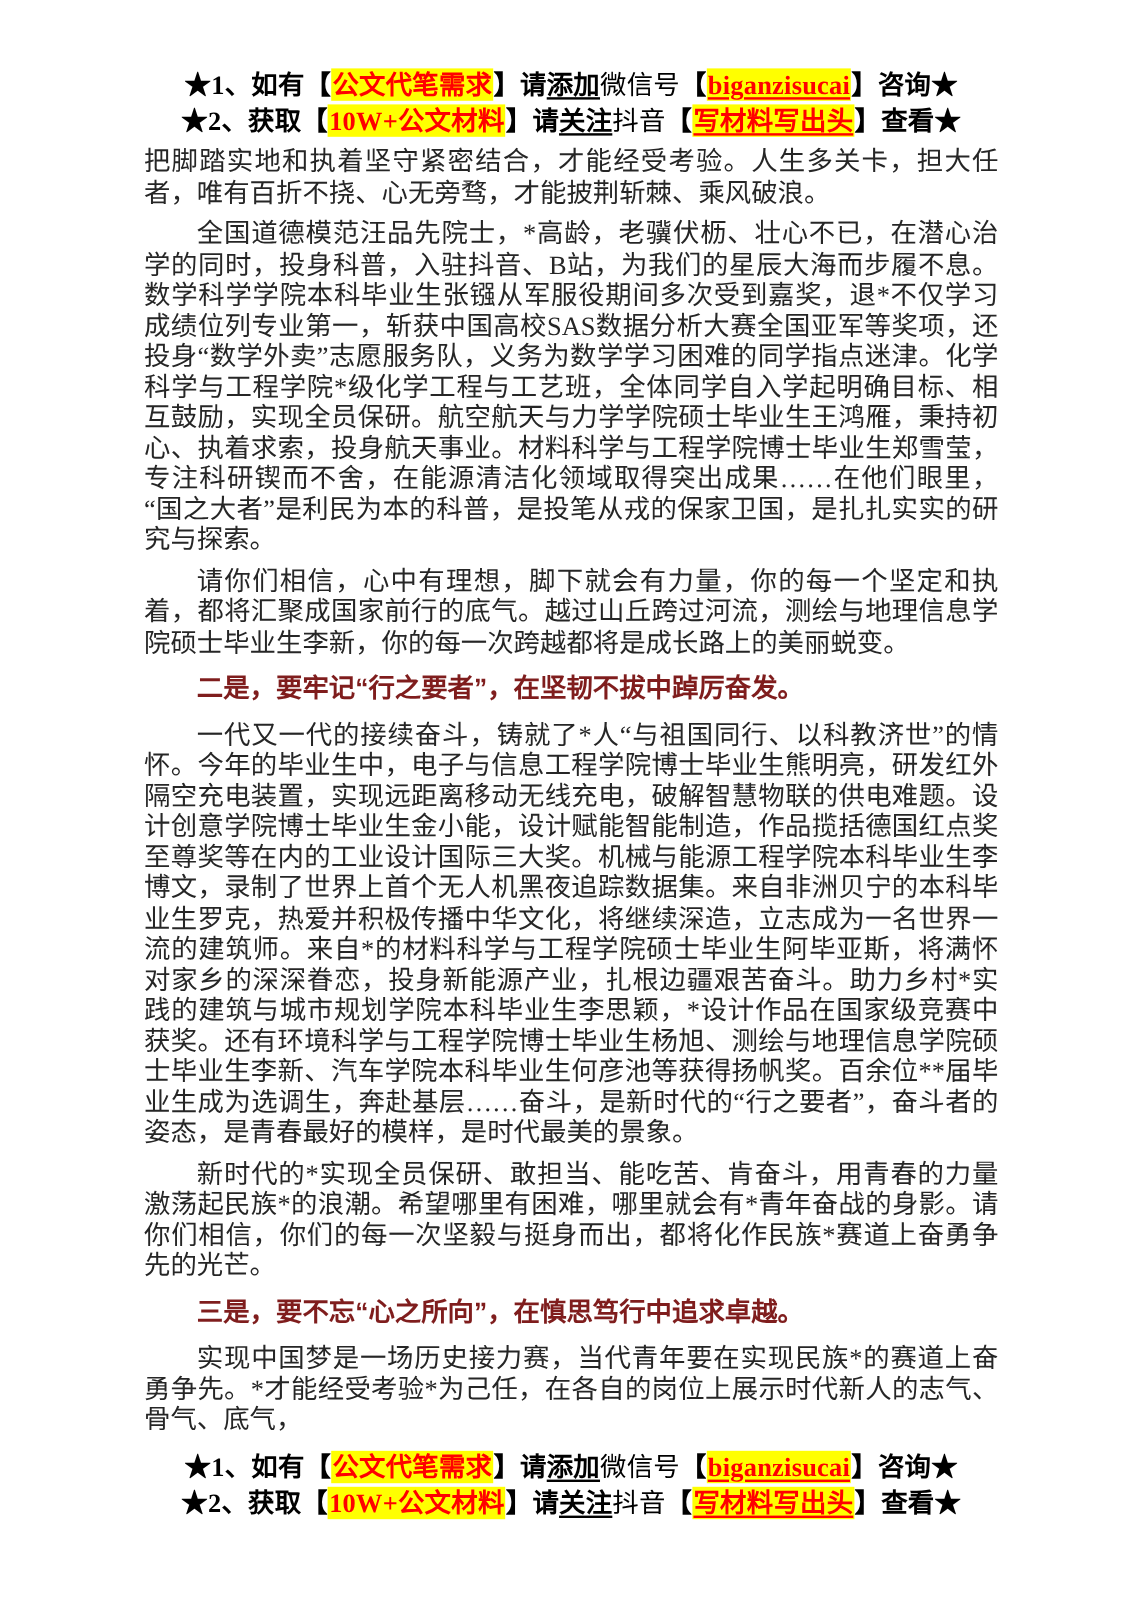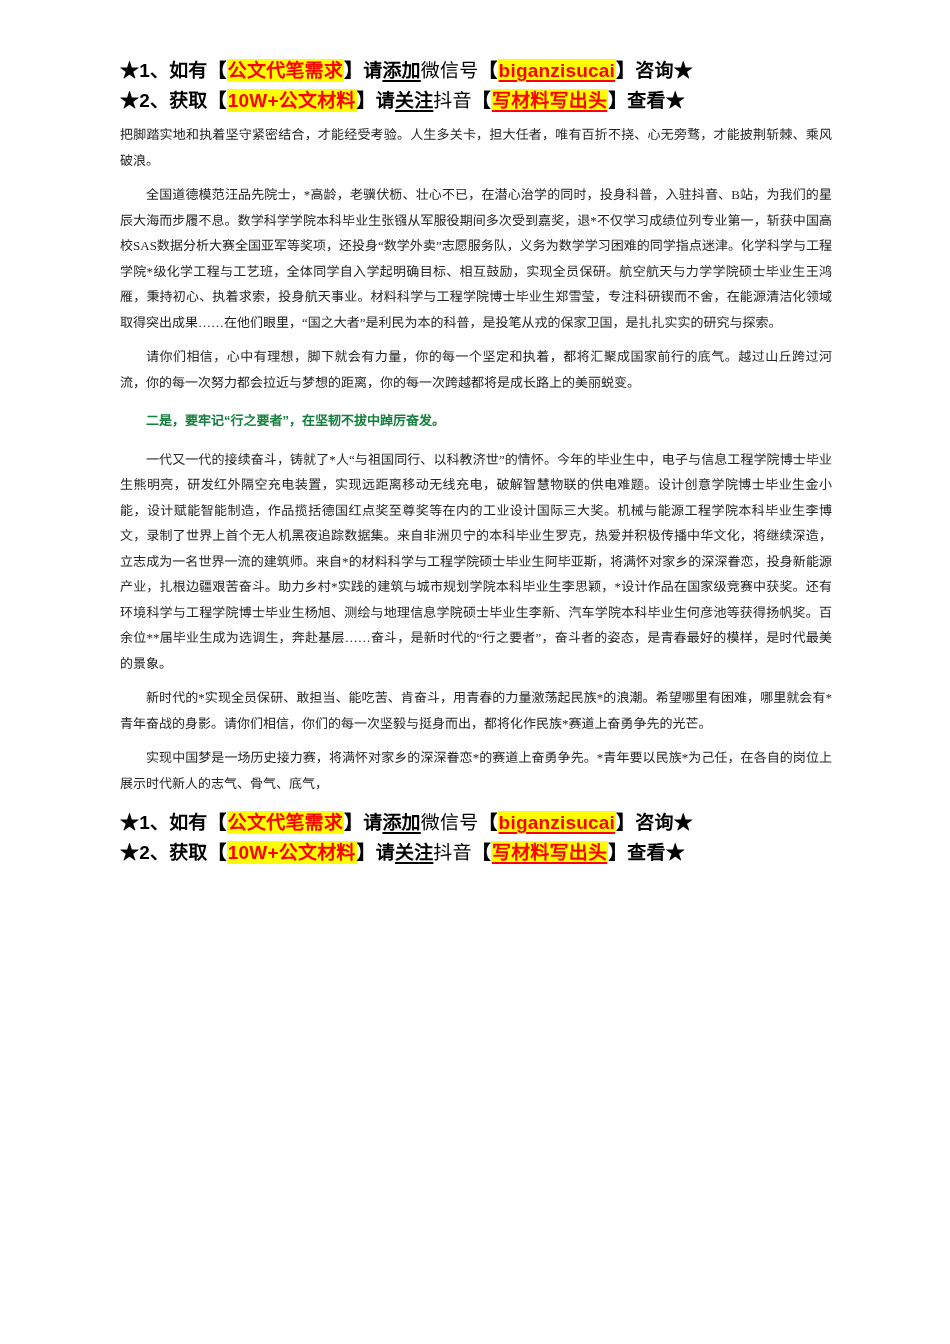--- a/index.html
+++ b/index.html
@@ -11,24 +11,24 @@
     box-sizing: border-box;
     width: 950px;
     min-height: 1344px;
     margin: 0 auto;
     background: #ffffff;
     padding: 56px 118px 30px 120px;
   }
   
   .promo { }
   .promo-line {
-    text-align: left;
-    font-family: Liberation Sans, sans-serif;
+    text-align: center;
+    font-family: Liberation Serif, serif;
     font-weight: bold;
-    font-size: 19px;
+    font-size: 22px;
     line-height: 30px;
     color: #000000;
     white-space: nowrap;
     letter-spacing: 0.2px;
   }
   .seg-b { font-weight: bold; color: #000000; }
   .seg-n { font-weight: normal; color: #000000; }
   .seg-bu {
     font-weight: bold; color: #000000;
     text-decoration: underline;
@@ -47,53 +47,54 @@
     background: #ffff00;
     padding: 1px 1px;
     text-decoration: underline;
     text-decoration-thickness: 2px;
     text-underline-offset: 3px;
   }
   
   .body-text {
     margin-top: 6px;
     font-family: "Liberation Serif", "DejaVu Serif", serif;
-    font-size: 13px;
+    font-size: 22px;
     line-height: 25.5px;
     color: #262626;
   }
   .para {
     margin: 0 0 9px 0;
     text-align: justify;
     text-justify: inter-ideograph;
     word-break: break-all;
   }
   .para.indent { text-indent: 2em; font-family: Liberation Serif, serif; }
   .para.heading {
     font-family: "Liberation Sans", "DejaVu Sans", sans-serif;
     font-weight: bold;
-    color: #15803d;
+    color: #7f1d1d;
     margin: 13px 0 13px 0;
   }
   .promo-bottom { margin-top: 12px; }
 </style>
 </head>
 <body>
 
 <div class="page">
   <div class="promo promo-top" id="promo-top">
       <div class="promo-line"><span class="seg-b">★1、如有【</span><span class="seg-rh">公文代笔需求</span><span class="seg-b">】请</span><span class="seg-bu">添加</span><span class="seg-n">微信号</span><span class="seg-b">【</span><span class="seg-rhu">biganzisucai</span><span class="seg-b">】咨询★</span></div>
       <div class="promo-line"><span class="seg-b">★2、获取【</span><span class="seg-rh">10W+公文材料</span><span class="seg-b">】请</span><span class="seg-bu">关注</span><span class="seg-n">抖音</span><span class="seg-b">【</span><span class="seg-rhu">写材料写出头</span><span class="seg-b">】查看★</span></div>
     </div>
   <div class="body-text" id="doc-body">
       <p class="para">把脚踏实地和执着坚守紧密结合，才能经受考验。人生多关卡，担大任者，唯有百折不挠、心无旁骛，才能披荆斩棘、乘风破浪。</p>
       <p class="para indent">全国道德模范汪品先院士，*高龄，老骥伏枥、壮心不已，在潜心治学的同时，投身科普，入驻抖音、B站，为我们的星辰大海而步履不息。数学科学学院本科毕业生张镪从军服役期间多次受到嘉奖，退*不仅学习成绩位列专业第一，斩获中国高校SAS数据分析大赛全国亚军等奖项，还投身“数学外卖”志愿服务队，义务为数学学习困难的同学指点迷津。化学科学与工程学院*级化学工程与工艺班，全体同学自入学起明确目标、相互鼓励，实现全员保研。航空航天与力学学院硕士毕业生王鸿雁，秉持初心、执着求索，投身航天事业。材料科学与工程学院博士毕业生郑雪莹，专注科研锲而不舍，在能源清洁化领域取得突出成果……在他们眼里，“国之大者”是利民为本的科普，是投笔从戎的保家卫国，是扎扎实实的研究与探索。</p>
-      <p class="para indent">请你们相信，心中有理想，脚下就会有力量，你的每一个坚定和执着，都将汇聚成国家前行的底气。越过山丘跨过河流，你的每一次努力都会拉近与梦想的距离，你的每一次跨越都将是成长路上的美丽蜕变。</p>
+      <p class="para indent">请你们相信，心中有理想，脚下就会有力量，你的每一个坚定和执着，都将汇聚成国家前行的底气。越过山丘跨过河流，测绘与地理信息学院硕士毕业生李新，你的每一次跨越都将是成长路上的美丽蜕变。</p>
       <p class="para indent heading">二是，要牢记“行之要者”，在坚韧不拔中踔厉奋发。</p>
       <p class="para indent">一代又一代的接续奋斗，铸就了*人“与祖国同行、以科教济世”的情怀。今年的毕业生中，电子与信息工程学院博士毕业生熊明亮，研发红外隔空充电装置，实现远距离移动无线充电，破解智慧物联的供电难题。设计创意学院博士毕业生金小能，设计赋能智能制造，作品揽括德国红点奖至尊奖等在内的工业设计国际三大奖。机械与能源工程学院本科毕业生李博文，录制了世界上首个无人机黑夜追踪数据集。来自非洲贝宁的本科毕业生罗克，热爱并积极传播中华文化，将继续深造，立志成为一名世界一流的建筑师。来自*的材料科学与工程学院硕士毕业生阿毕亚斯，将满怀对家乡的深深眷恋，投身新能源产业，扎根边疆艰苦奋斗。助力乡村*实践的建筑与城市规划学院本科毕业生李思颖，*设计作品在国家级竞赛中获奖。还有环境科学与工程学院博士毕业生杨旭、测绘与地理信息学院硕士毕业生李新、汽车学院本科毕业生何彦池等获得扬帆奖。百余位**届毕业生成为选调生，奔赴基层……奋斗，是新时代的“行之要者”，奋斗者的姿态，是青春最好的模样，是时代最美的景象。</p>
       <p class="para indent">新时代的*实现全员保研、敢担当、能吃苦、肯奋斗，用青春的力量激荡起民族*的浪潮。希望哪里有困难，哪里就会有*青年奋战的身影。请你们相信，你们的每一次坚毅与挺身而出，都将化作民族*赛道上奋勇争先的光芒。</p>
-      <p class="para indent">实现中国梦是一场历史接力赛，将满怀对家乡的深深眷恋*的赛道上奋勇争先。*青年要以民族*为己任，在各自的岗位上展示时代新人的志气、骨气、底气，</p>
+      <p class="para indent heading">三是，要不忘“心之所向”，在慎思笃行中追求卓越。</p>
+      <p class="para indent">实现中国梦是一场历史接力赛，当代青年要在实现民族*的赛道上奋勇争先。*才能经受考验*为己任，在各自的岗位上展示时代新人的志气、骨气、底气，</p>
     </div>
   <div class="promo promo-bottom" id="promo-bottom">
       <div class="promo-line"><span class="seg-b">★1、如有【</span><span class="seg-rh">公文代笔需求</span><span class="seg-b">】请</span><span class="seg-bu">添加</span><span class="seg-n">微信号</span><span class="seg-b">【</span><span class="seg-rhu">biganzisucai</span><span class="seg-b">】咨询★</span></div>
       <div class="promo-line"><span class="seg-b">★2、获取【</span><span class="seg-rh">10W+公文材料</span><span class="seg-b">】请</span><span class="seg-bu">关注</span><span class="seg-n">抖音</span><span class="seg-b">【</span><span class="seg-rhu">写材料写出头</span><span class="seg-b">】查看★</span></div>
     </div>
 </div>
 
 </body></html>

